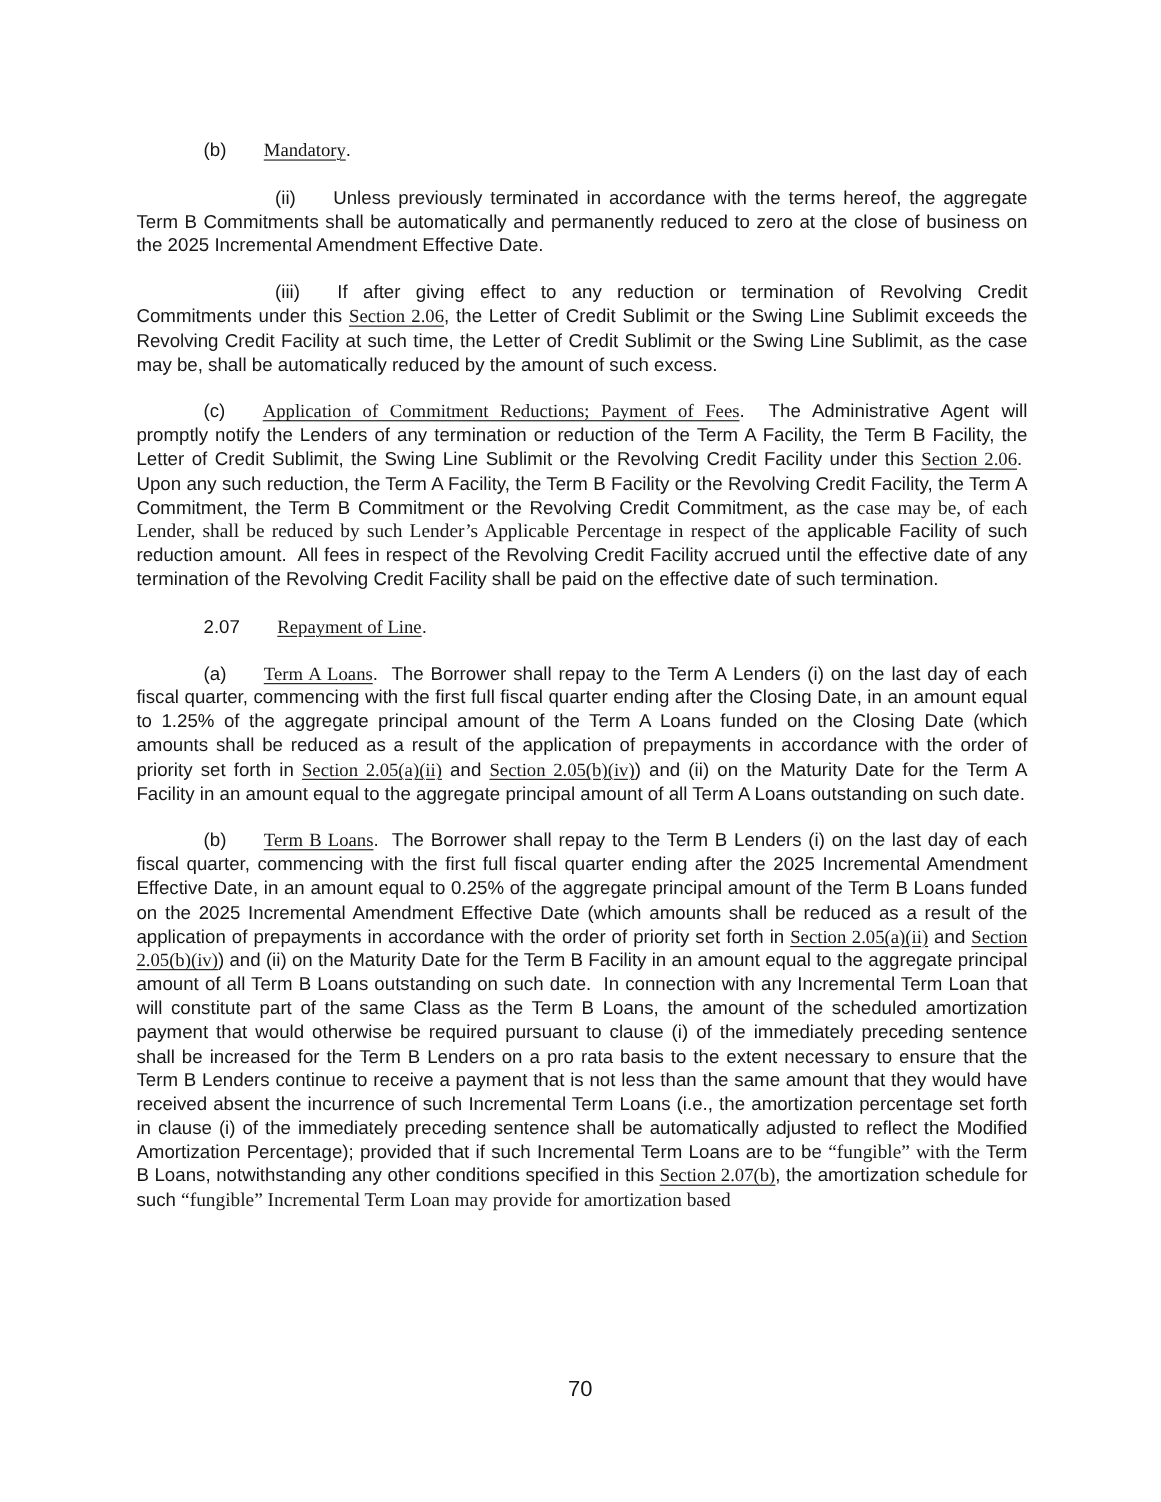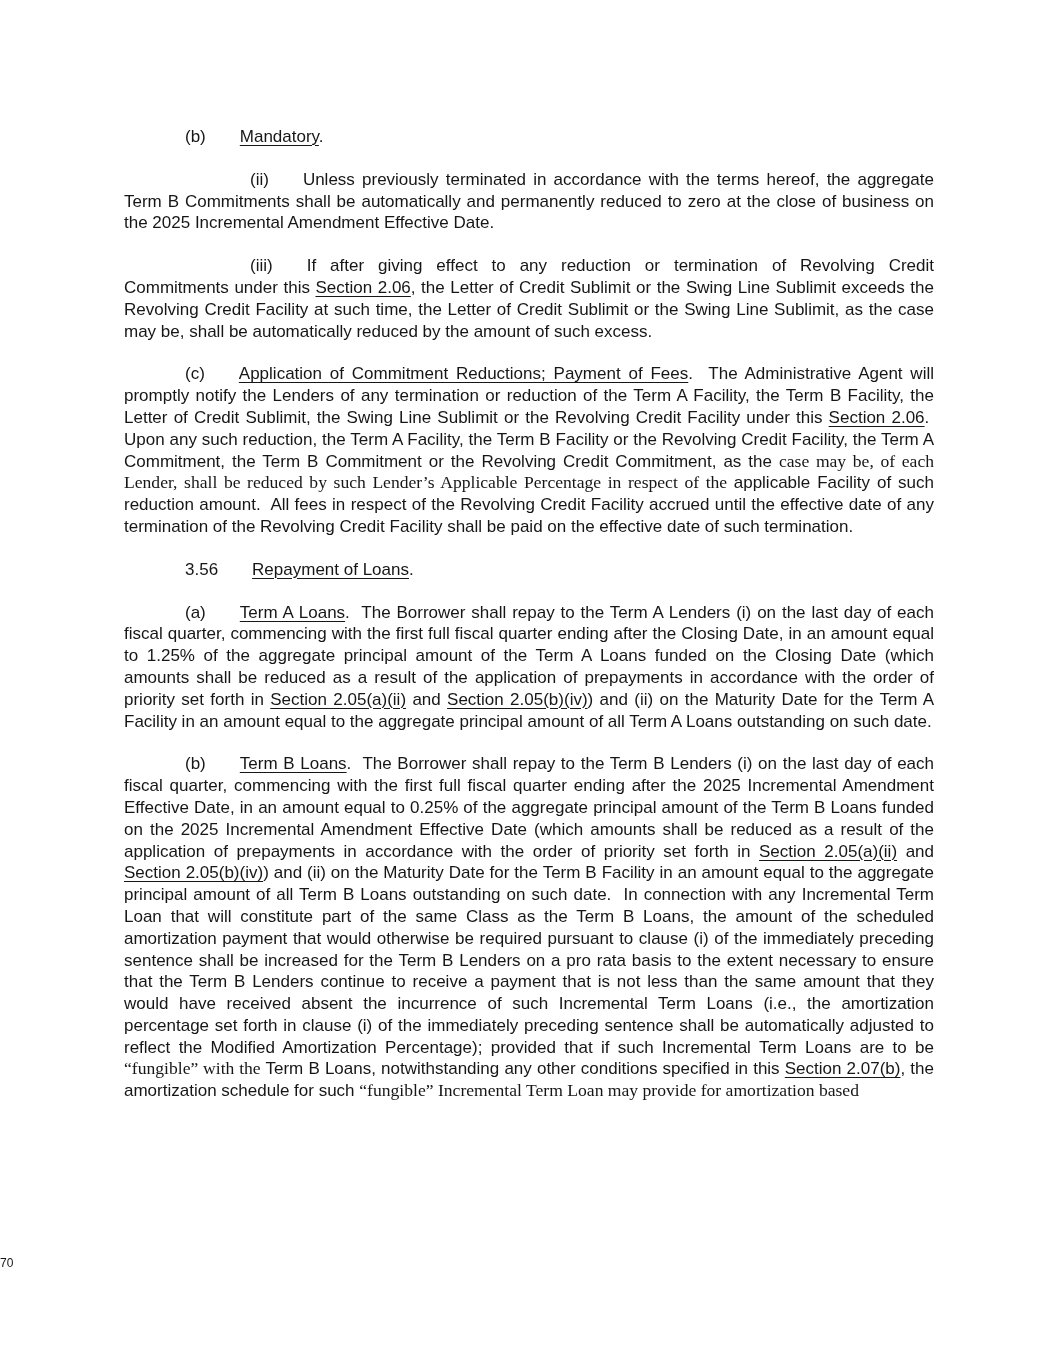--- a/index.html
+++ b/index.html
@@ -34,41 +34,43 @@
   .para.h-indent   { text-indent: 61px; }
   .para.sub-indent { text-indent: 126px; }
   .tab {
     display: inline-block;
     width: 34px;
   }
   .u {
     text-decoration: underline;
     text-underline-offset: 2.5px;
     text-decoration-thickness: 1.2px;
+    font-family: Liberation Serif, serif;
   }
   .serif {
     font-family: "Liberation Serif", serif;
     font-size: 17.6px;
   }
   .page-number {
     position: absolute;
     left: 0;
     top: 1253px;
     width: 1055px;
-    font-size: 12px;
+    text-align: center;
+    font-size: 20px;
     line-height: 20px;
   }
 </style>
 </head>
 <body>
 
 <div class="page">
   <div class="doc-text">
       <p class="para h-indent"><span>(b)</span><span class="tab"></span><span class="u">Mandatory</span><span>.</span></p>
       <p class="para sub-indent"><span>(ii)</span><span class="tab"></span><span>Unless previously terminated in accordance with the terms hereof, the aggregate Term B Commitments shall be automatically and permanently reduced to zero at the close of business on the 2025 Incremental Amendment Effective Date.</span></p>
       <p class="para sub-indent"><span>(iii)</span><span class="tab"></span><span>If after giving effect to any reduction or termination of Revolving Credit Commitments under this </span><span class="u">Section 2.06</span><span>, the Letter of Credit Sublimit or the Swing Line Sublimit exceeds the Revolving Credit Facility at such time, the Letter of Credit Sublimit or the Swing Line Sublimit, as the case may be, shall be automatically reduced by the amount of such excess.</span></p>
       <p class="para h-indent"><span>(c)</span><span class="tab"></span><span class="u">Application of Commitment Reductions; Payment of Fees</span><span>.&nbsp; The Administrative Agent will promptly notify the Lenders of any termination or reduction of the Term A Facility, the Term B Facility, the Letter of Credit Sublimit, the Swing Line Sublimit or the Revolving Credit Facility under this </span><span class="u">Section 2.06</span><span>.&nbsp; Upon any such reduction, the Term A Facility, the Term B Facility or the Revolving Credit Facility, the Term A Commitment, the Term B Commitment or the Revolving Credit Commitment, as the </span><span class="serif">case may be, of each Lender, shall be reduced by such Lender’s Applicable Percentage in respect of the </span><span>applicable Facility of such reduction amount.&nbsp; All fees in respect of the Revolving Credit Facility accrued until the effective date of any termination of the Revolving Credit Facility shall be paid on the effective date of such termination.</span></p>
-      <p class="para h-indent"><span>3.56</span><span class="tab"></span><span class="u">Repayment of Loans</span><span>.</span></p>
+      <p class="para h-indent"><span>2.07</span><span class="tab"></span><span class="u">Repayment of Line</span><span>.</span></p>
       <p class="para h-indent"><span>(a)</span><span class="tab"></span><span class="u">Term A Loans</span><span>.&nbsp; The Borrower shall repay to the Term A Lenders (i) on the last day of each fiscal quarter, commencing with the first full fiscal quarter ending after the Closing Date, in an amount equal to 1.25% of the aggregate principal amount of the Term A Loans funded on the Closing Date (which amounts shall be reduced as a result of the application of prepayments in accordance with the order of priority set forth in </span><span class="u">Section 2.05(a)(ii)</span><span> and </span><span class="u">Section 2.05(b)(iv)</span><span>) and (ii) on the Maturity Date for the Term A Facility in an amount equal to the aggregate principal amount of all Term A Loans outstanding on such date.</span></p>
       <p class="para h-indent"><span>(b)</span><span class="tab"></span><span class="u">Term B Loans</span><span>.&nbsp; The Borrower shall repay to the Term B Lenders (i) on the last day of each fiscal quarter, commencing with the first full fiscal quarter ending after the 2025 Incremental Amendment Effective Date, in an amount equal to 0.25% of the aggregate principal amount of the Term B Loans funded on the 2025 Incremental Amendment Effective Date (which amounts shall be reduced as a result of the application of prepayments in accordance with the order of priority set forth in </span><span class="u">Section 2.05(a)(ii)</span><span> and </span><span class="u">Section 2.05(b)(iv)</span><span>) and (ii) on the Maturity Date for the Term B Facility in an amount equal to the aggregate principal amount of all Term B Loans outstanding on such date.&nbsp; In connection with any Incremental Term Loan that will constitute part of the same Class as the Term B Loans, the amount of the scheduled amortization payment that would otherwise be required pursuant to clause (i) of the immediately preceding sentence shall be increased for the Term B Lenders on a pro rata basis to the extent necessary to ensure that the Term B Lenders continue to receive a payment that is not less than the same amount that they would have received absent the incurrence of such Incremental Term Loans (i.e., the amortization percentage set forth in clause (i) of the immediately preceding sentence shall be automatically adjusted to reflect the Modified Amortization Percentage); provided that if such Incremental Term Loans are to be </span><span class="serif">“fungible” with the </span><span>Term B Loans, notwithstanding any other conditions specified in this </span><span class="u">Section 2.07(b)</span><span>, the amortization schedule for such </span><span class="serif">“fungible” Incremental Term Loan may provide for amortization based</span></p>
     </div>
   <div class="page-number">70</div>
 </div>
 
 </body></html>

